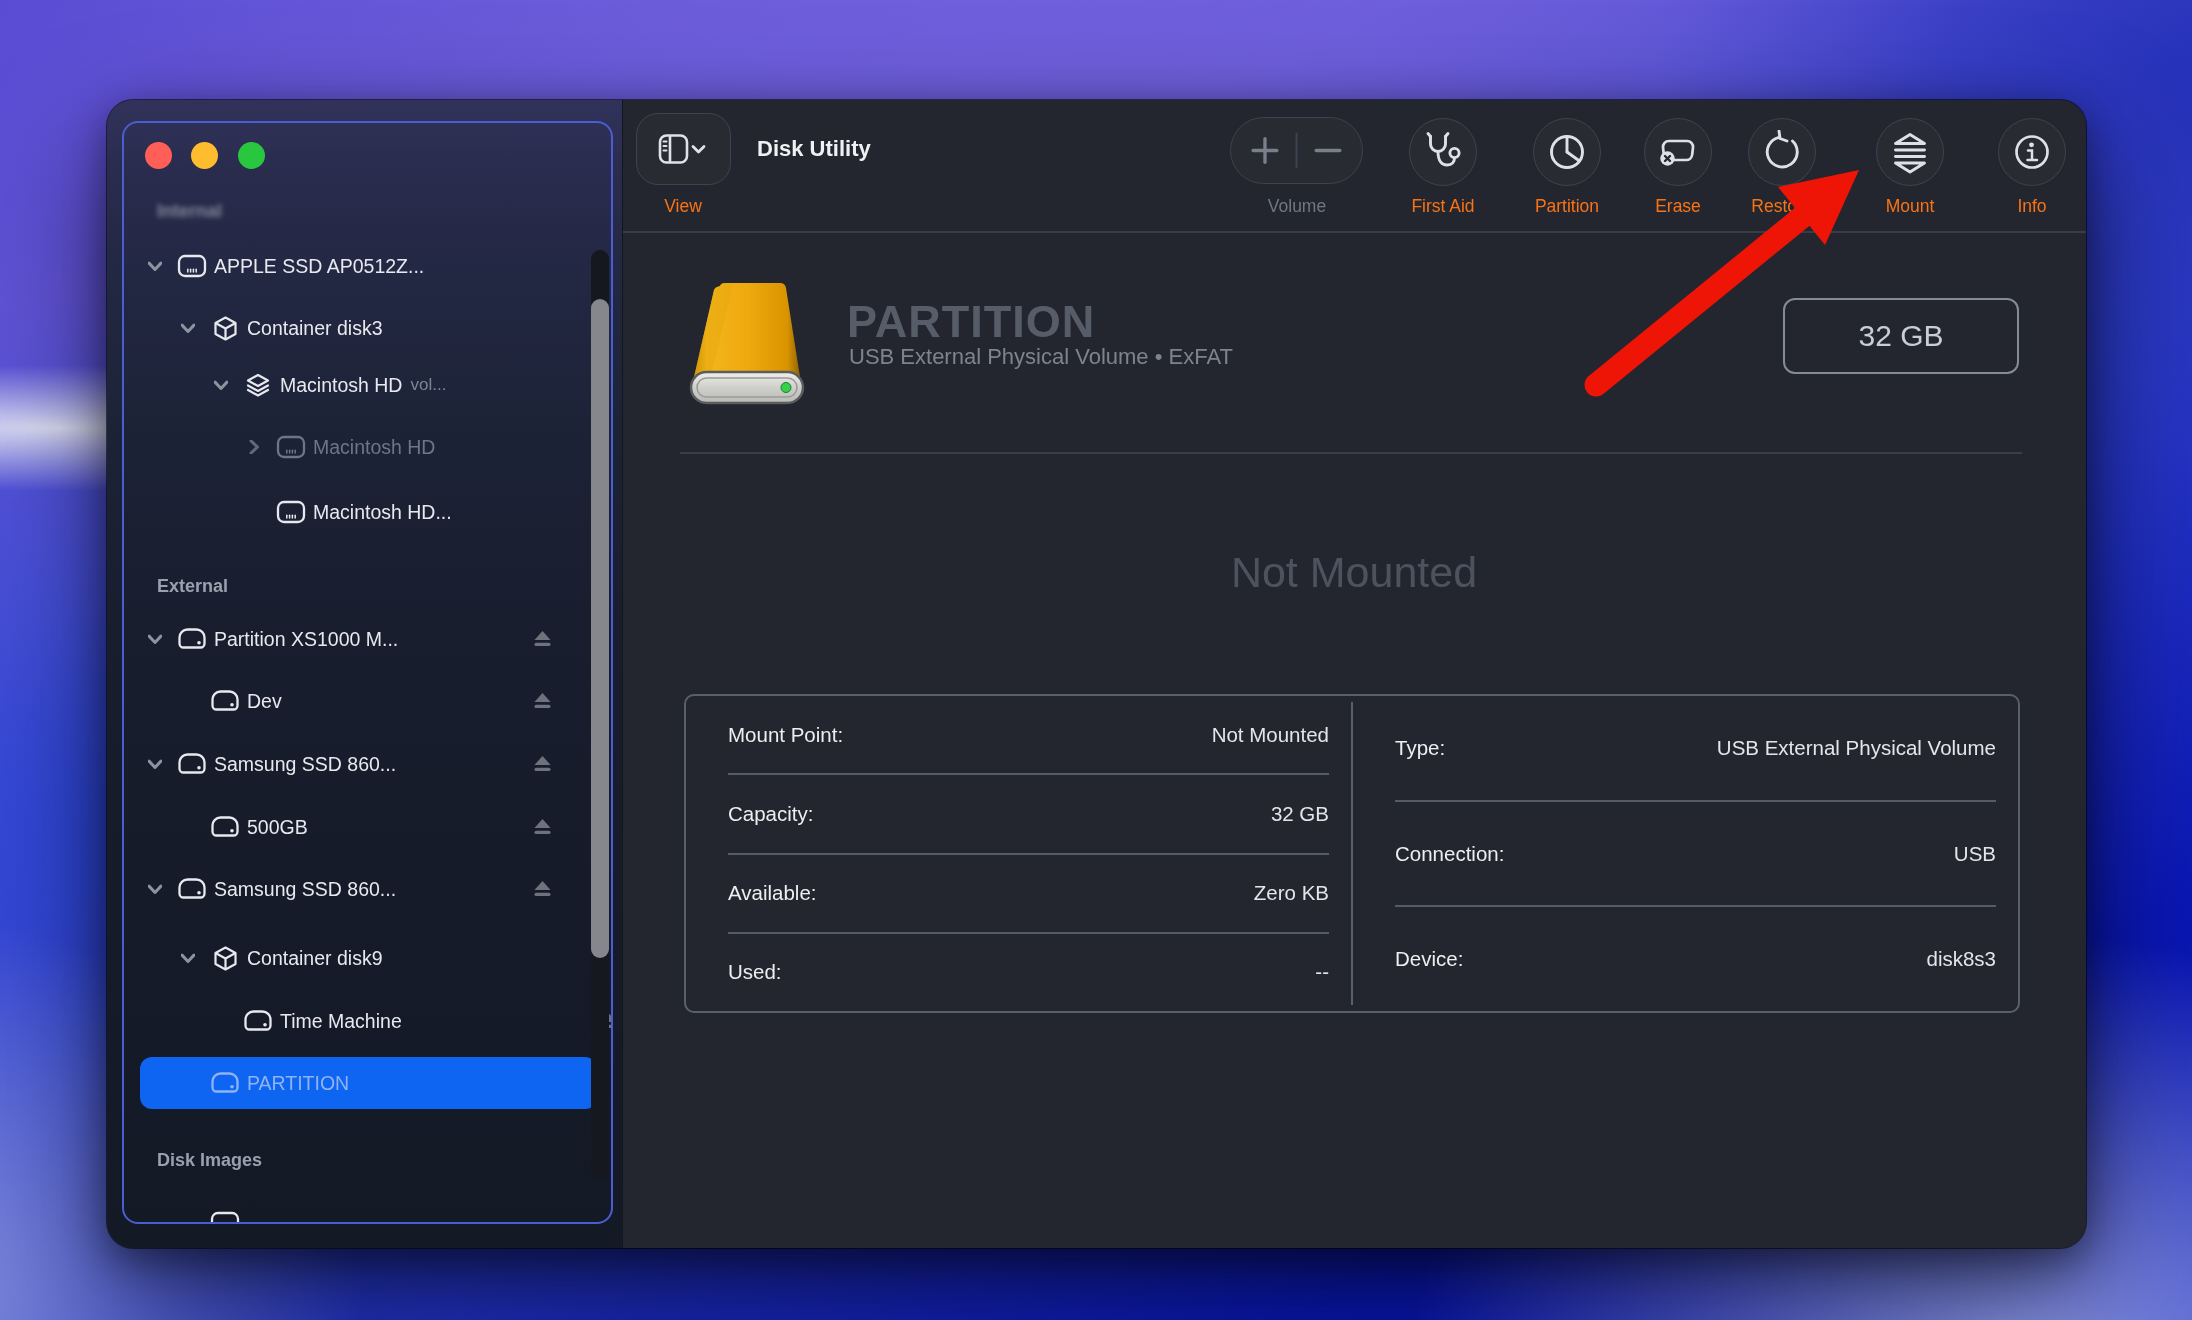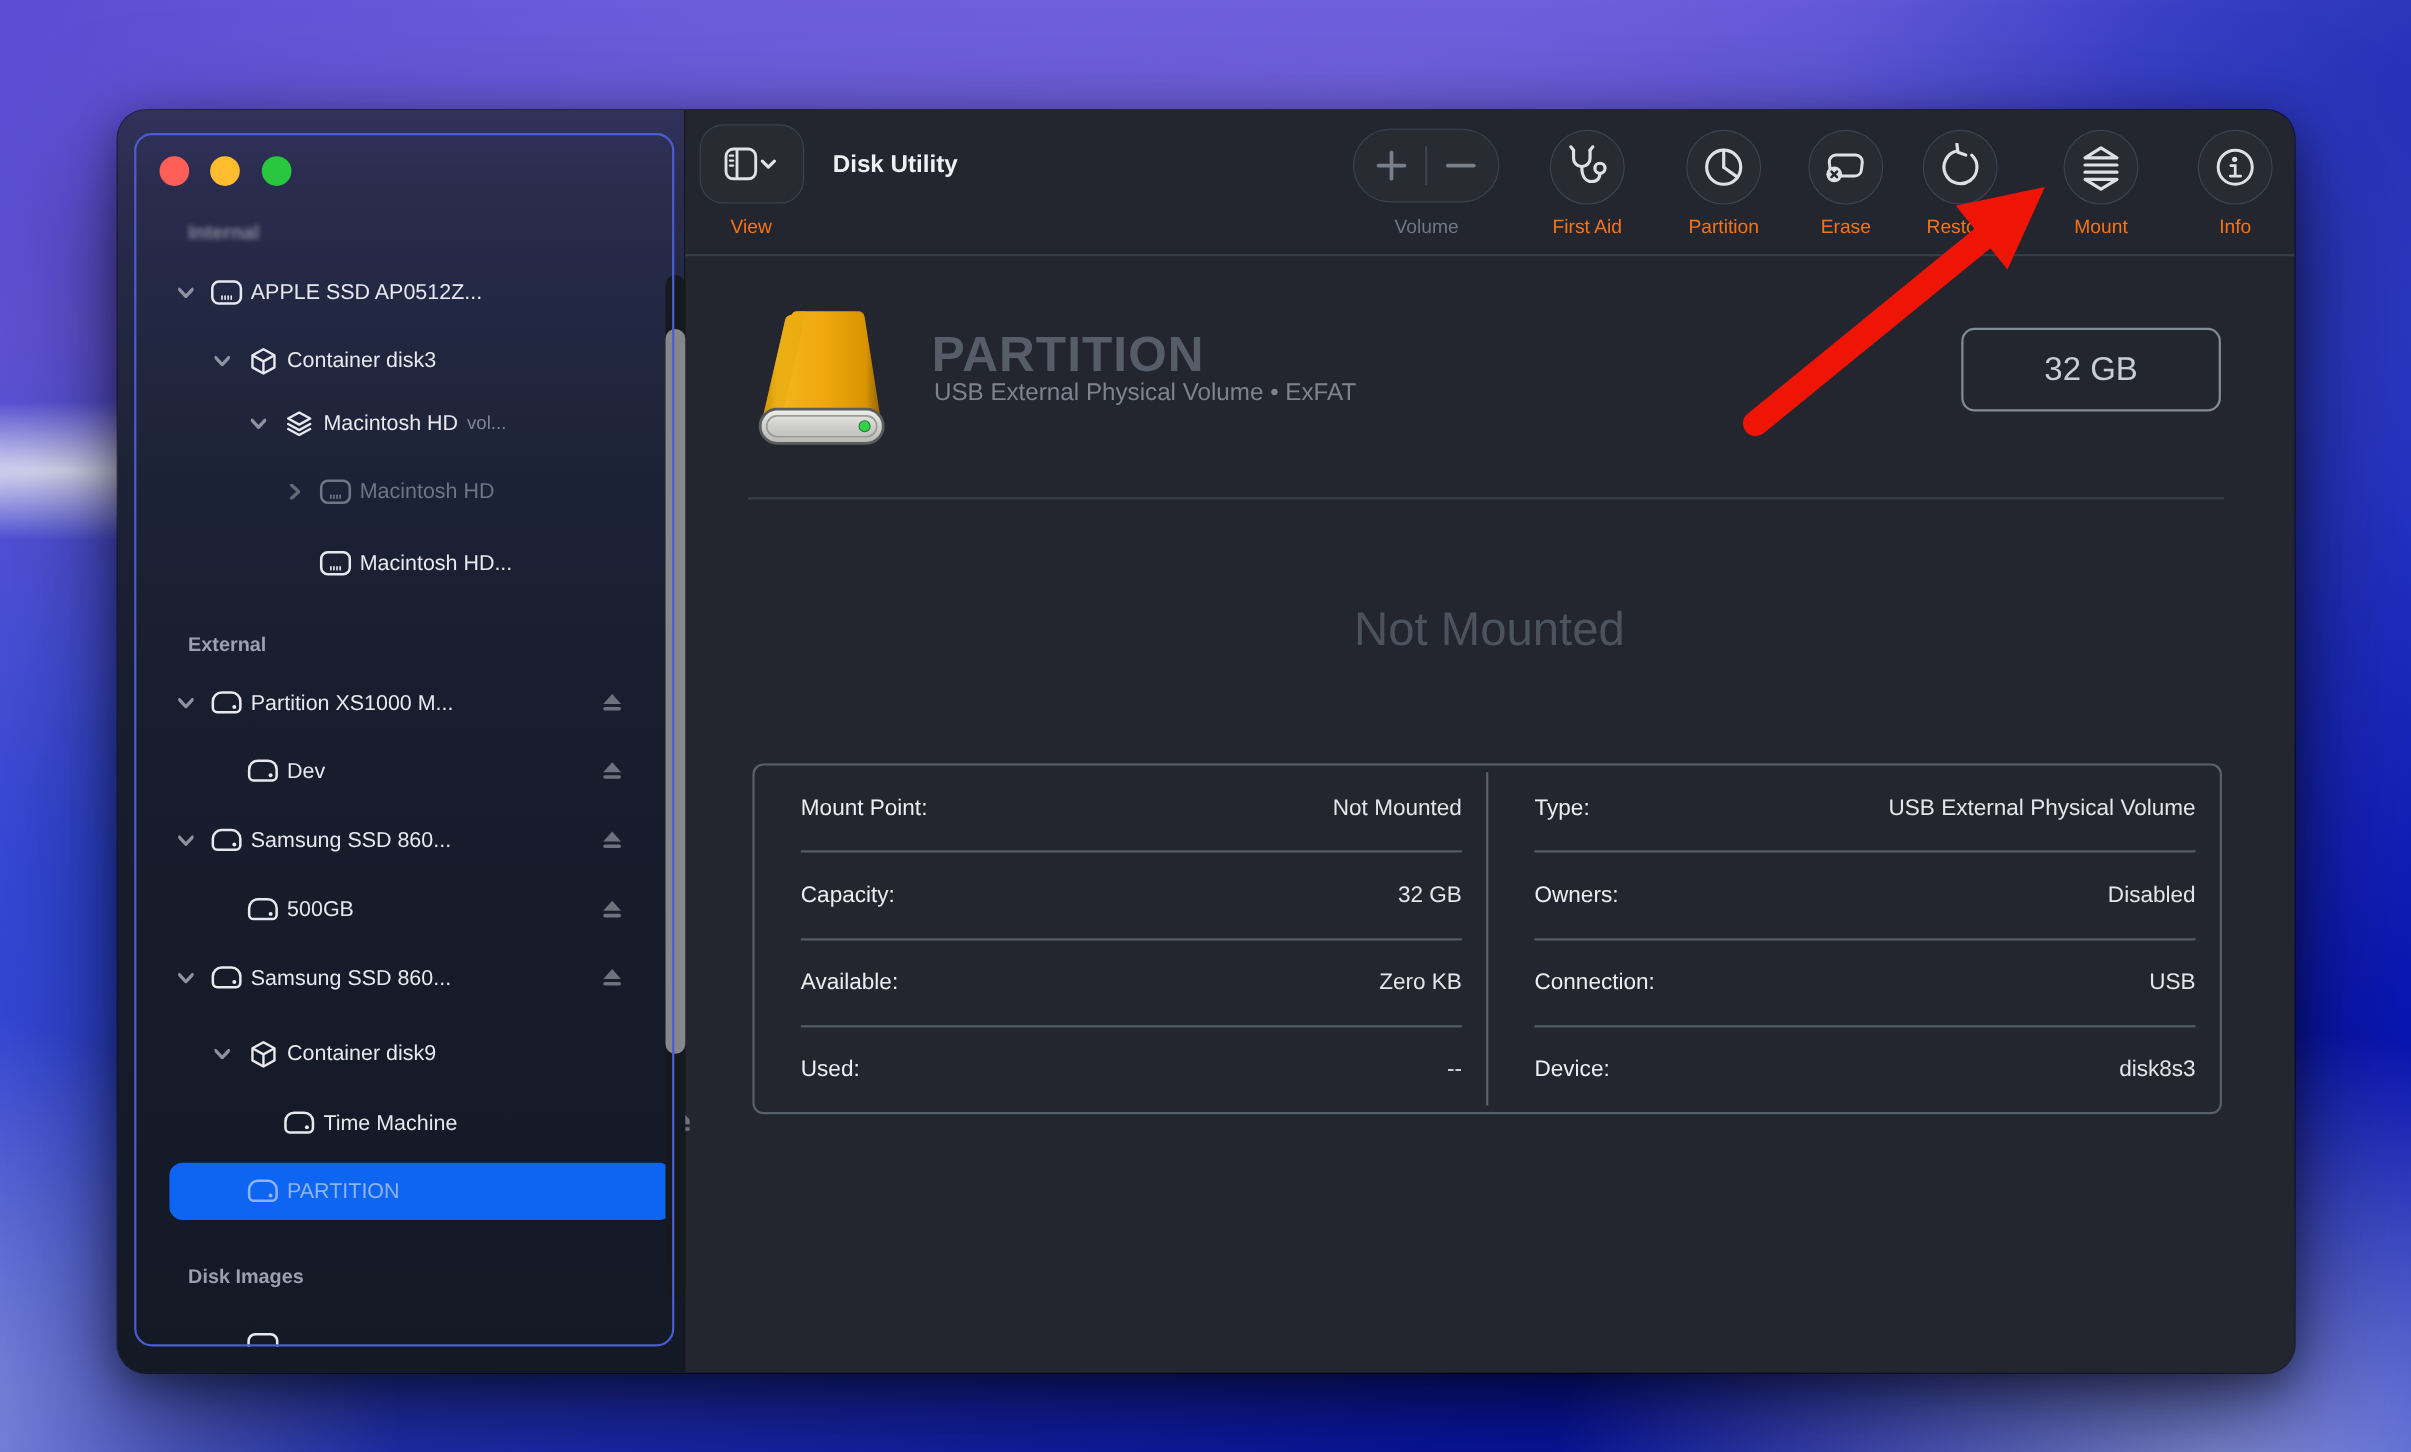--- a/index.html
+++ b/index.html
@@ -23,21 +23,21 @@
   
   .sidebar-region{
     position:absolute;left:0;top:0;width:515px;height:100%;
     background:linear-gradient(180deg,#30325a 0%,#2a2c4e 6%,#232844 14%,#1d2337 28%,#181e2e 45%,#161c2a 62%,#141a27 80%,#131925 100%);
     border-right:1px solid #14161d;
   }
   .focus-ring{
     position:absolute;left:15px;top:21px;width:491px;height:1103px;
     border:2px solid #4a5dd3;border-radius:16px;box-sizing:border-box;pointer-events:none;
   }
-  .sidebar-scroll{position:absolute;left:15px;top:21px;width:491px;height:1103px;overflow:hidden;border-radius:16px;margin-left:14px;}
+  .sidebar-scroll{position:absolute;left:15px;top:21px;width:491px;height:1103px;overflow:hidden;border-radius:16px;}
   .shdr{position:absolute;left:35px;height:26px;font-size:18px;font-weight:700;color:#99a1ae;line-height:26px;}
   .blurred{filter:blur(2.6px);opacity:.8;}
   .srow{position:absolute;left:18px;width:424px;height:46px;display:flex;align-items:center;color:#e7e9ee;font-size:19.5px;}
   .srow.sel{height:52px;background:#0d65f2;border-radius:12px;color:#8fb3f4;}
   .srow.dim{color:#6e7583;}
   .chev{width:30px;display:flex;justify-content:center;flex:none;}
   .sicon{width:44px;display:flex;justify-content:center;flex:none;}
   .slabel{white-space:nowrap;overflow:hidden;}
   .ssuffix{color:#7e8594;font-size:17px;margin-left:8px;}
   .ind1{padding-left:33px;} .ind2{padding-left:66px;} .ind3{padding-left:99px;}
@@ -479,24 +479,20 @@
         <span class="val">--</span>
       </div>
     </div>
     <div class="tcol-divider"></div>
     <div class="tcol">
       <div class="trow">
         <span class="lab">Type:</span>
         <span class="val">USB External Physical Volume</span>
       </div>
       <div class="trow">
-        <span class="lab">Owners:</span>
-        <span class="val">Disabled</span>
-      </div>
-      <div class="trow">
         <span class="lab">Connection:</span>
         <span class="val">USB</span>
       </div>
       <div class="trow">
         <span class="lab">Device:</span>
         <span class="val">disk8s3</span>
       </div>
     </div>
   </div>
 

